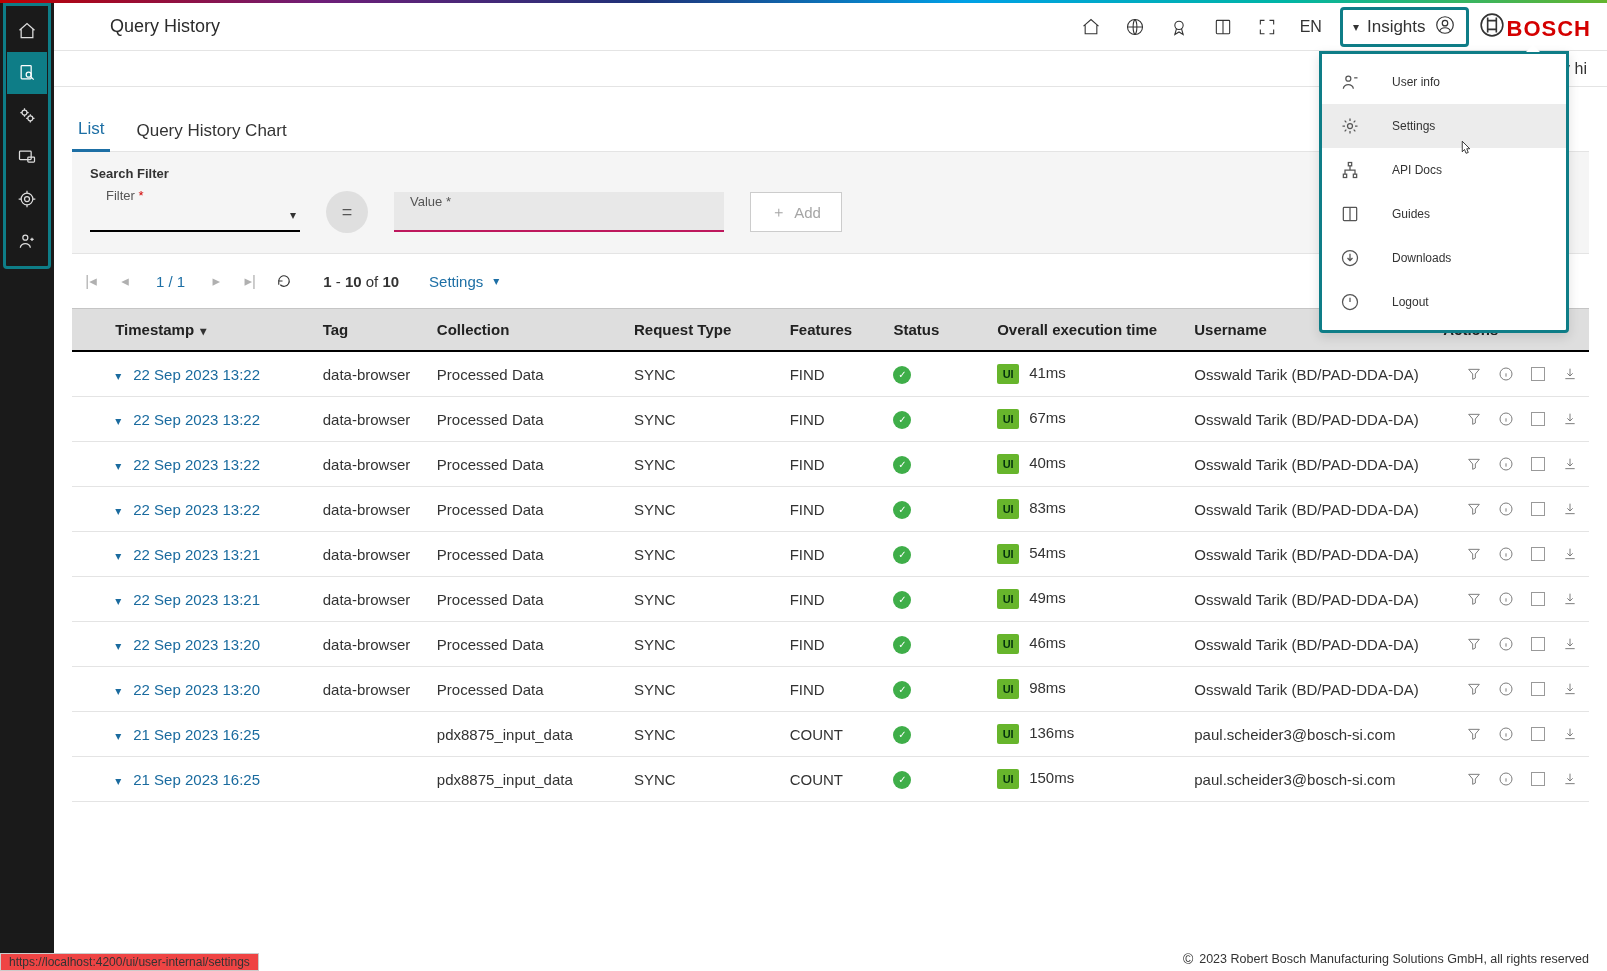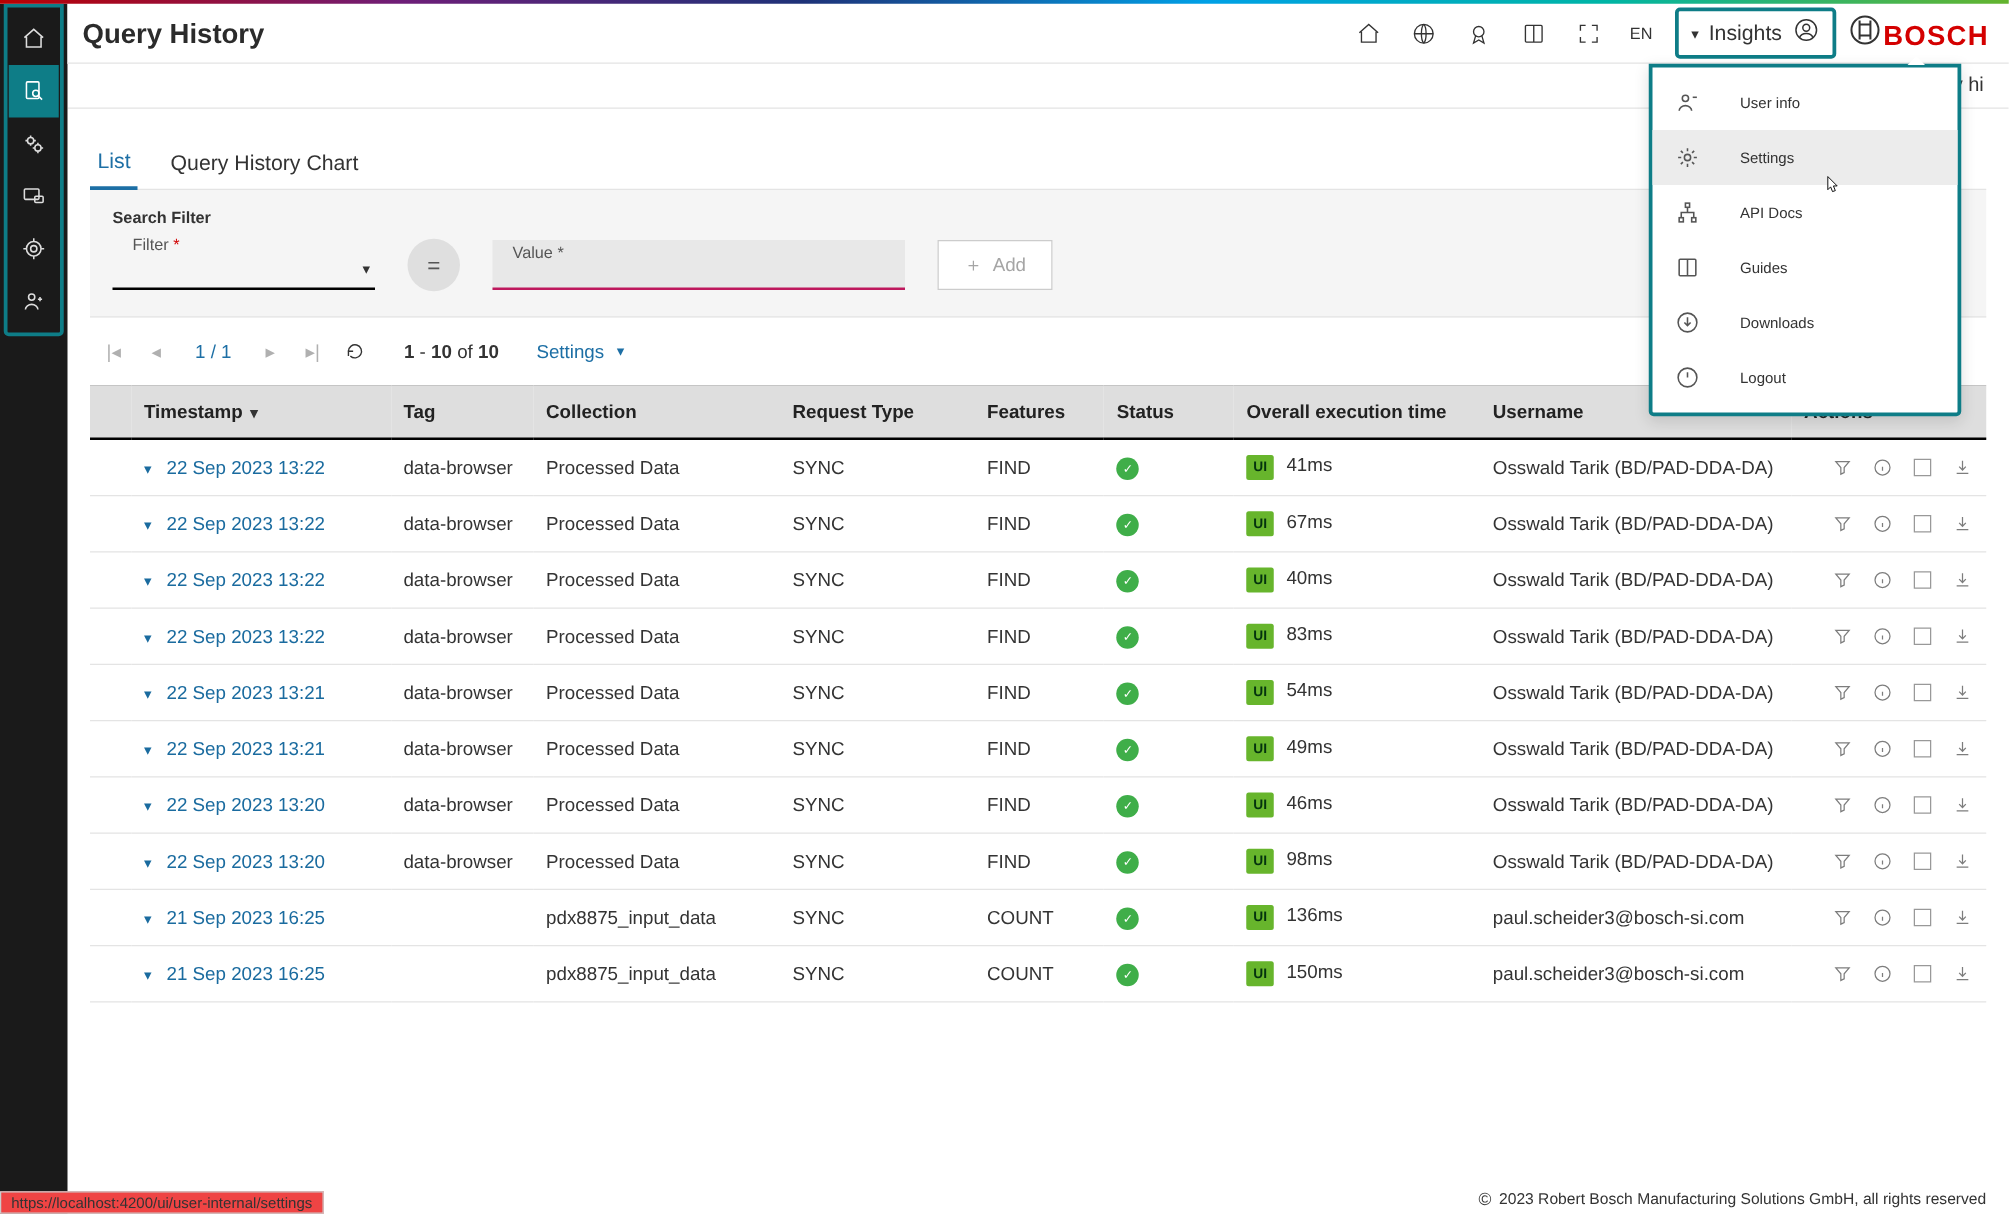--- a/index.html
+++ b/index.html
@@ -26,25 +26,25 @@
 
   
   .sidebar{position:absolute;top:3px;left:0;bottom:0;width:54px;background:var(--darkbg);display:flex;flex-direction:column;align-items:center;z-index:2;}
   .side-group{border:3px solid var(--teal);border-radius:0 0 4px 4px;padding:4px 0;margin-top:0;display:flex;flex-direction:column;gap:0;align-items:center;width:48px;}
   .side-item{width:40px;height:42px;display:flex;align-items:center;justify-content:center;color:#ddd;cursor:pointer;}
   .side-item.active{background:var(--teal);color:#fff;}
   .side-item svg{width:20px;height:20px;stroke:currentColor;fill:none;stroke-width:1.5;}
 
   
   .topbar{position:absolute;top:3px;left:54px;right:0;height:48px;border-bottom:1px solid var(--row-border);display:flex;align-items:center;padding:0 16px 0 12px;z-index:3;background:#fff;}
-  .page-title{font-size:22px;font-weight:700;flex:1;}
+  .page-title{font-size:18px;font-weight:400;flex:1;margin-left:44px;}
   .topicons{display:flex;align-items:center;gap:22px;margin-right:18px;color:#333;}
   .topicons .ticon{width:22px;height:22px;cursor:pointer;display:flex;align-items:center;justify-content:center;}
   .topicons .ticon svg{width:20px;height:20px;stroke:currentColor;fill:none;stroke-width:1.3;}
-  .lang{font-size:13px;color:#333;}
+  .lang{font-size:16px;color:#333;}
   .insights-pill{display:flex;align-items:center;gap:8px;border:3px solid var(--teal);border-radius:4px;padding:4px 10px;color:#333;}
   .insights-pill .chev{font-size:12px;}
   .insights-pill .txt{font-size:17px;color:#333;}
   .insights-pill .user-ic svg{width:22px;height:22px;stroke:#333;fill:none;stroke-width:1.3;}
   .bosch-logo{display:flex;align-items:flex-end;gap:2px;margin-left:10px;}
   .bosch-logo .circle svg{width:26px;height:26px;stroke:#333;fill:none;stroke-width:1.5;}
   .bosch-logo .word{font-size:22px;font-weight:800;color:var(--bosch);letter-spacing:1px;font-family:Arial,sans-serif;}
 
   
   .main{position:absolute;top:51px;left:54px;right:0;bottom:0;overflow:hidden;}

